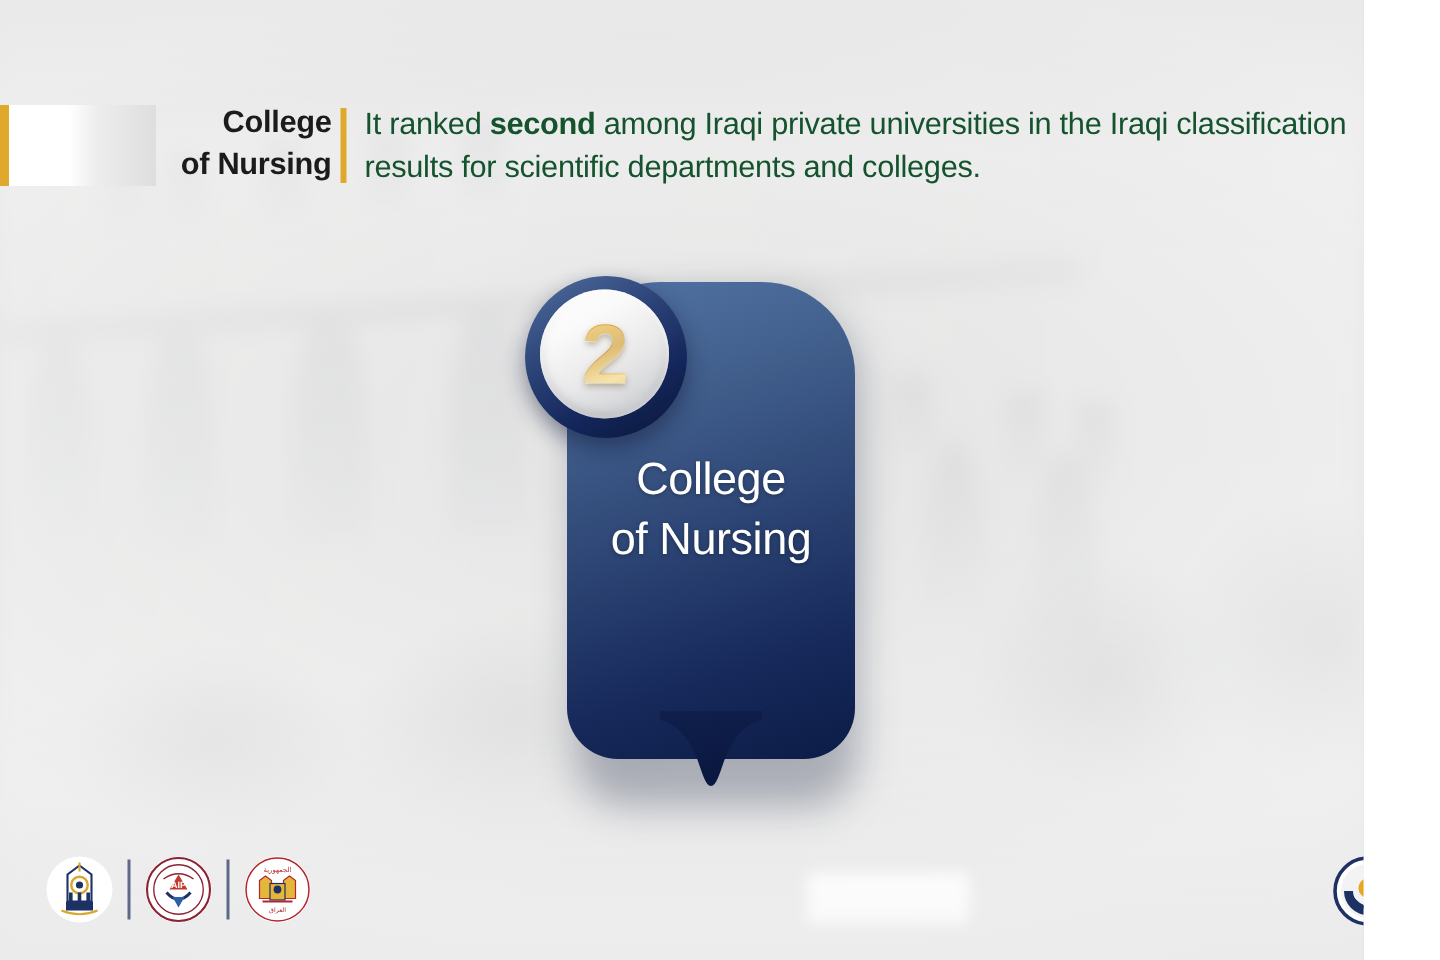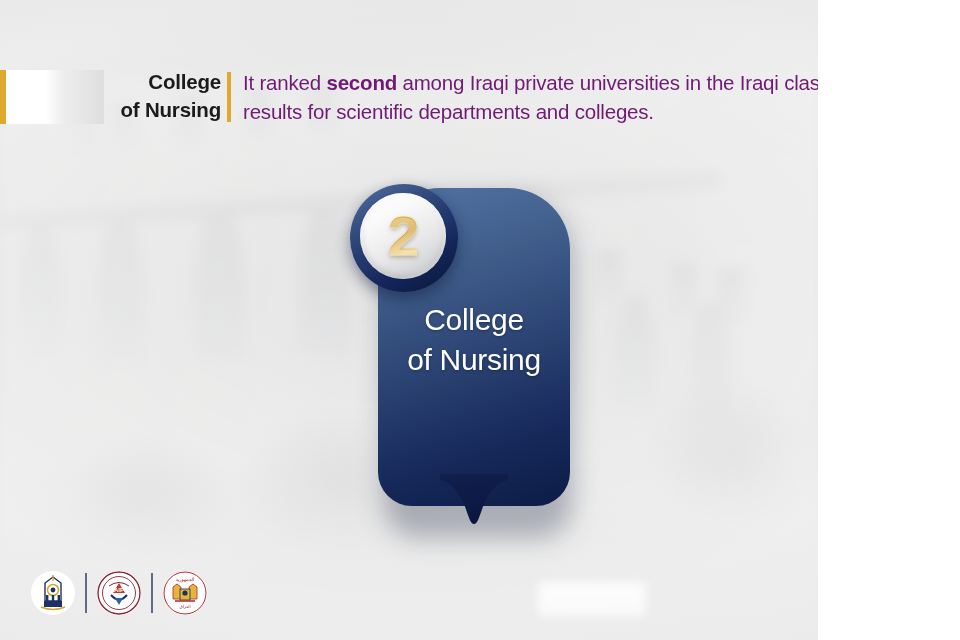--- a/index.html
+++ b/index.html
@@ -1,21 +1,21 @@
 <!DOCTYPE html>
 <html><head>
 <meta charset="utf-8">
 <style>
   * { margin:0; padding:0; box-sizing:border-box; }
   html, body {
     width:960px; height:640px; overflow:hidden;
     font-family:"Liberation Sans", sans-serif;
   }
   #stage {
-    position:relative; width:818px; height:640px;
+    position:relative; width:909px; height:640px;
     background:#d2d2d4;
     overflow:hidden;
   }
 
   
   #bg-photo {
     position:absolute; inset:0;
     overflow:hidden;
     filter:blur(7px) saturate(0.32);
     opacity:0.62;
@@ -84,21 +84,21 @@
     position:absolute; left:113px; top:0px; width:108px;
     font-size:20.5px; line-height:28px; font-weight:700;
     color:#1b1b1b; letter-spacing:-.2px; text-align:right;
   }
   #header-divider {
     position:absolute; left:227px; top:4px; width:4px; height:50px;
     background:#e0a92e;
   }
   #header-body {
     position:absolute; left:243px; top:0px; width:700px;
-    font-size:20.5px; line-height:29px; color:#701a75; letter-spacing:-.2px;
+    font-size:20.5px; line-height:29px; color:#14532d; letter-spacing:-.2px;
   }
   #header-body b { font-weight:700; }
 
   
   #pin-wrap { position:absolute; left:378px; top:188px; width:196px; height:360px; }
   #pin-shadow {
     position:absolute; left:6px; top:10px; width:188px; height:340px;
     border-radius:60px 60px 34px 34px;
     background:rgba(20,30,60,.30);
     filter:blur(13px);

